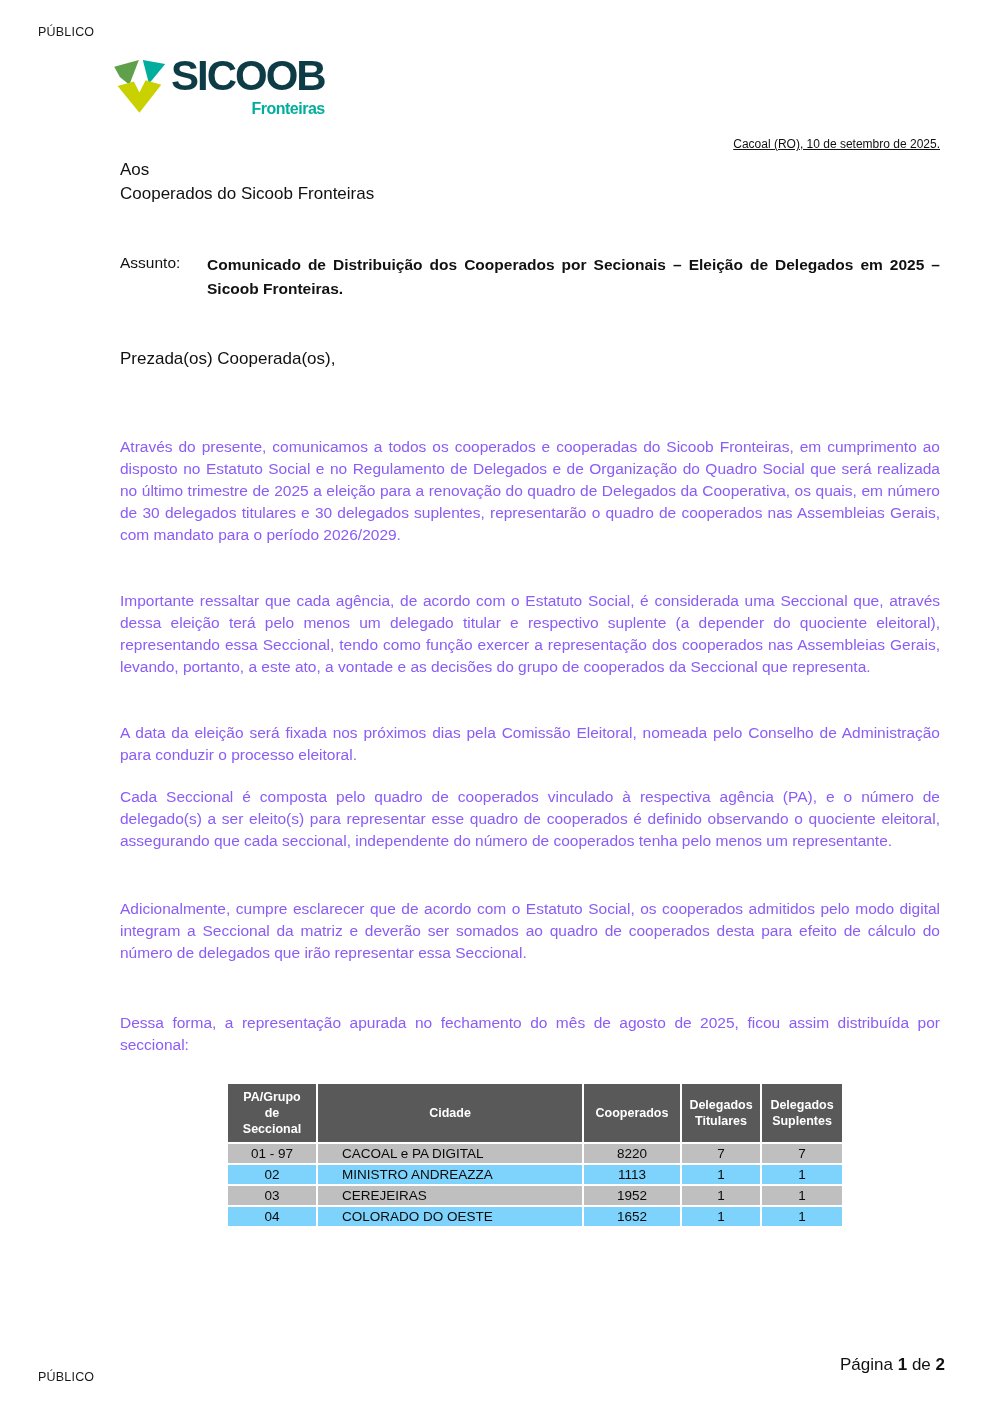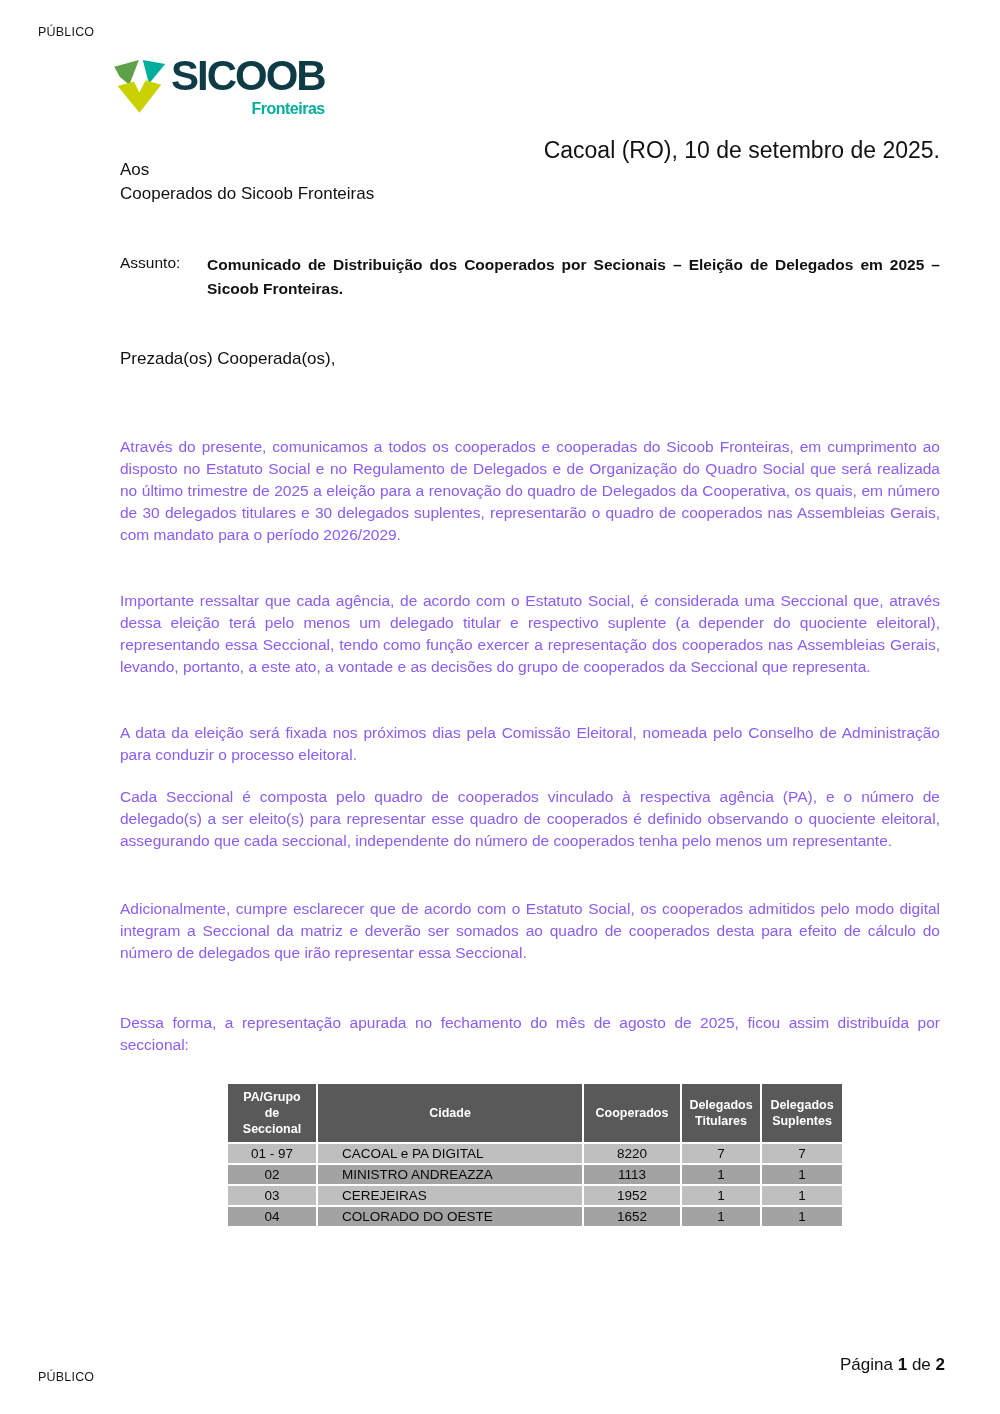--- a/index.html
+++ b/index.html
@@ -21,21 +21,21 @@
   .logo-text { margin-left:3px; display:flex; flex-direction:column; align-items:flex-end; }
   .logo-brand {
     font-size:42px; font-weight:bold; letter-spacing:-2px;
     color:#0e3c46; line-height:44px;
   }
   .logo-sub {
     font-size:16px; font-weight:bold; color:#00ae9d; line-height:24px; margin-top:-1px;
     letter-spacing:-0.5px;
   }
 
-  .date-line { top:137px; right:60px; font-size:23px; text-align:right; }
+  .date-line { top:137px; right:60px; font-size:12px; text-align:right;text-decoration:underline; }
 
   .recipient { left:120px; top:158px; font-size:17px; line-height:24px; }
 
   .subject-block { left:120px; top:253px; width:820px; }
   .subject-label { position:absolute; left:0; top:1px; font-size:15.5px; }
   .subject-text {
     margin-left:87px; font-weight:bold; font-size:15.5px;
     line-height:24px; text-align:justify;
   }
 
@@ -56,21 +56,21 @@
     background:#595959; color:#ffffff; font-weight:bold;
     font-size:12.5px; line-height:16px; text-align:center; vertical-align:middle;
     padding:5px 2px;
   }
   table.seccional td {
     font-size:13.5px; height:17px; padding:2px 6px; vertical-align:middle;
     text-align:center; color:#0a0a0a;
   }
   table.seccional td.city { text-align:left; padding-left:24px; }
   tr.row-dark td { background:#bfbfbf; }
-  tr.row-light td { background:#a3a3a3; }
+  tr.row-light td { background:#7dd3fc; }
   .col-pa { width:88px; } .col-city { width:264px; } .col-coop { width:96px; }
   .col-tit { width:78px; } .col-sup { width:80px; }
 
   .footer-page { top:1355px; right:55px; font-size:17px; }
   .footer-page b { font-weight:bold; }
 </style>
 </head>
 <body>
 
 <div class="abs classification-top">PÚBLICO</div>

